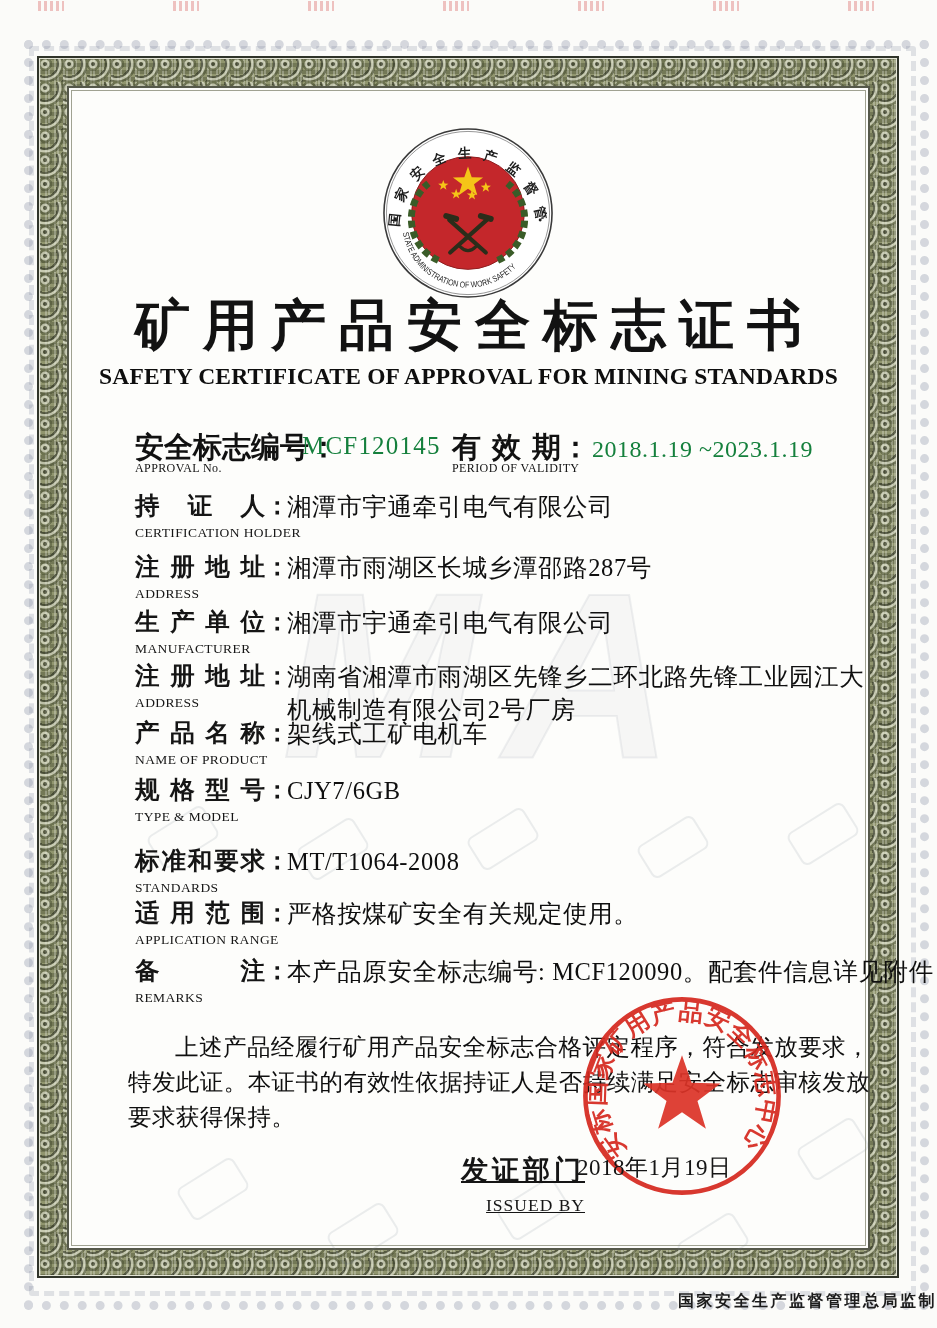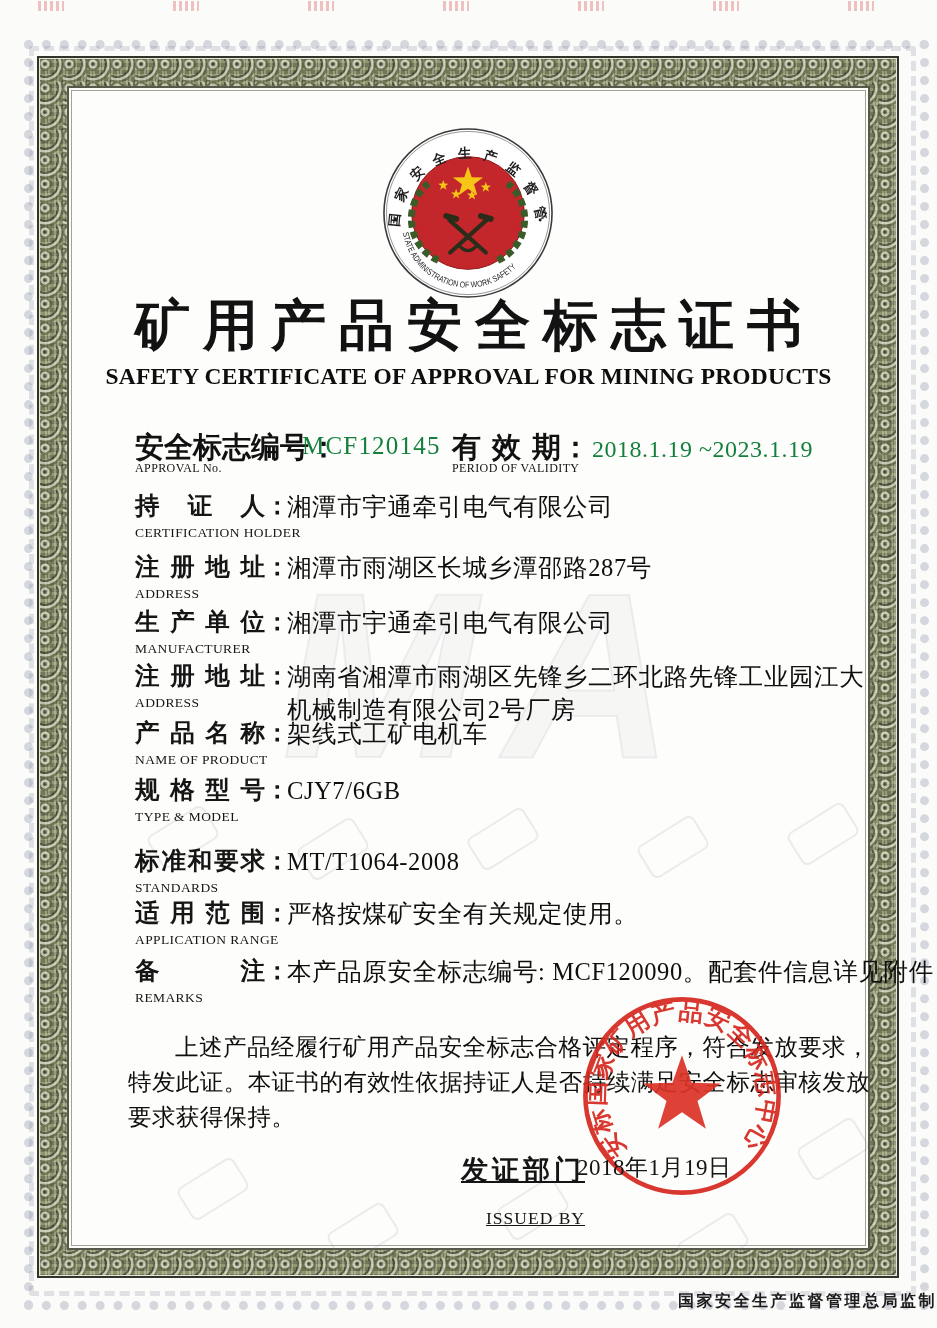--- a/index.html
+++ b/index.html
@@ -56,21 +56,21 @@
   .field .cell-l .cn{display:block; width:130px; font-size:24.5px; font-weight:bold;
     text-align:justify; text-align-last:justify; line-height:31px;}
   .field .cell-l .en{font-size:13.5px; margin-top:4px; white-space:nowrap; letter-spacing:.4px;}
   .field .colon{font-size:24.5px; font-weight:bold; line-height:31px;}
   .field .value{font-size:24.5px; line-height:33px; letter-spacing:.6px; color:#0f0f0f;}
   .field.nowrapval .value{white-space:nowrap;}
   .declaration{left:128px; top:1030px; width:742px; font-size:23.5px; line-height:35px;
     text-indent:2em; letter-spacing:.4px; text-align:justify; color:#0f0f0f;}
   .issued{left:405px; top:1152px; width:180px; text-align:right;text-decoration:underline;}
   .issued .cn{font-size:27px; font-weight:bold; letter-spacing:4px;}
-  .issued .en{font-size:17.5px; margin-top:20px; letter-spacing:1px;}
+  .issued .en{font-size:17.5px; margin-top:7px; letter-spacing:1px;}
   .seal-date{left:577px; top:1152px; font-size:23px; letter-spacing:.5px; z-index:8;}
   .seal{left:562px; top:976px; width:240px; height:240px; z-index:7; opacity:.92;}
   .footer{left:0; top:1291px; width:893px; text-align:right; font-size:16px; font-weight:bold;
     letter-spacing:2.5px; color:#1c1c1c;padding-left:44px;}
   .emblem{left:381px; top:126px; width:174px; height:174px;}
 </style>
 </head>
 <body>
 
 <div class="page">
@@ -130,21 +130,21 @@
     </text>
     <path id="arcBot" d="M 22 108 A 67 67 0 0 0 154 108" fill="none"></path>
     <text font-size="8.6" fill="#1d1d1d" font-family="'Liberation Sans','DejaVu Sans',sans-serif">
       <textPath href="#arcBot" startOffset="0" textLength="148" lengthAdjust="spacingAndGlyphs">STATE ADMINISTRATION OF WORK SAFETY</textPath>
     </text>
     <circle cx="15" cy="95" r="1.5" fill="#1d1d1d"></circle>
     <circle cx="161" cy="95" r="1.5" fill="#1d1d1d"></circle>
   </svg>
 
   <div class="z title-cn">矿用产品安全标志证书</div>
-  <div class="z title-en">SAFETY CERTIFICATE OF APPROVAL FOR MINING PRODUCTS</div>
+  <div class="z title-en">SAFETY CERTIFICATE OF APPROVAL FOR MINING STANDARDS</div>
 
   <div class="z cnlbl ap-cn"><span>安全标志编号</span><span>：</span></div>
   <div class="z enlbl ap-en">APPROVAL No.</div>
   <div class="z val ap-val">MCF120145</div>
 
   <div class="z cnlbl vd-cn">
     <span>有</span>
     <span>效</span>
     <span><span>期</span><span>：</span></span>
   </div>

